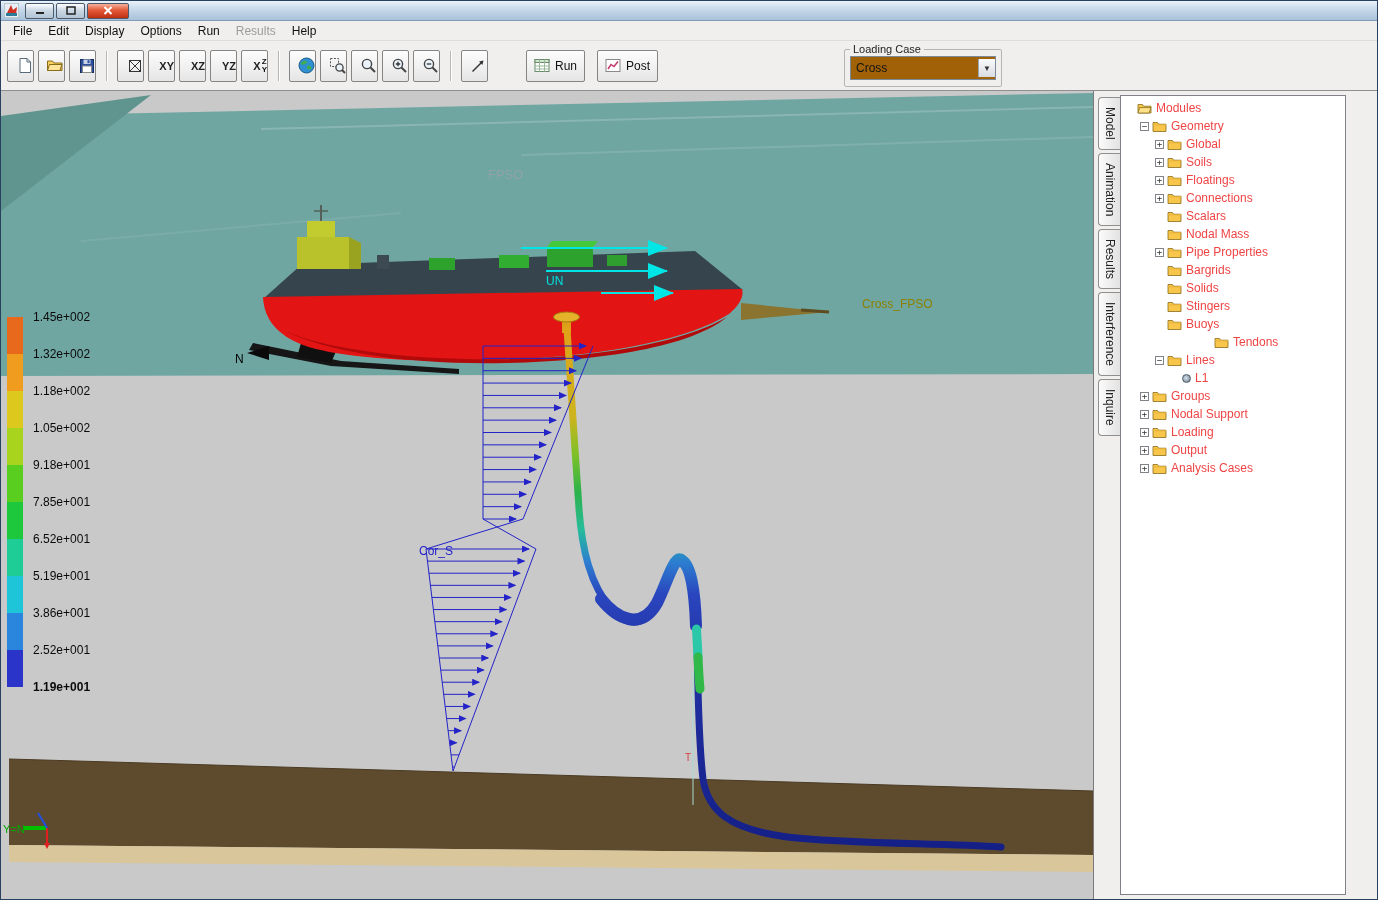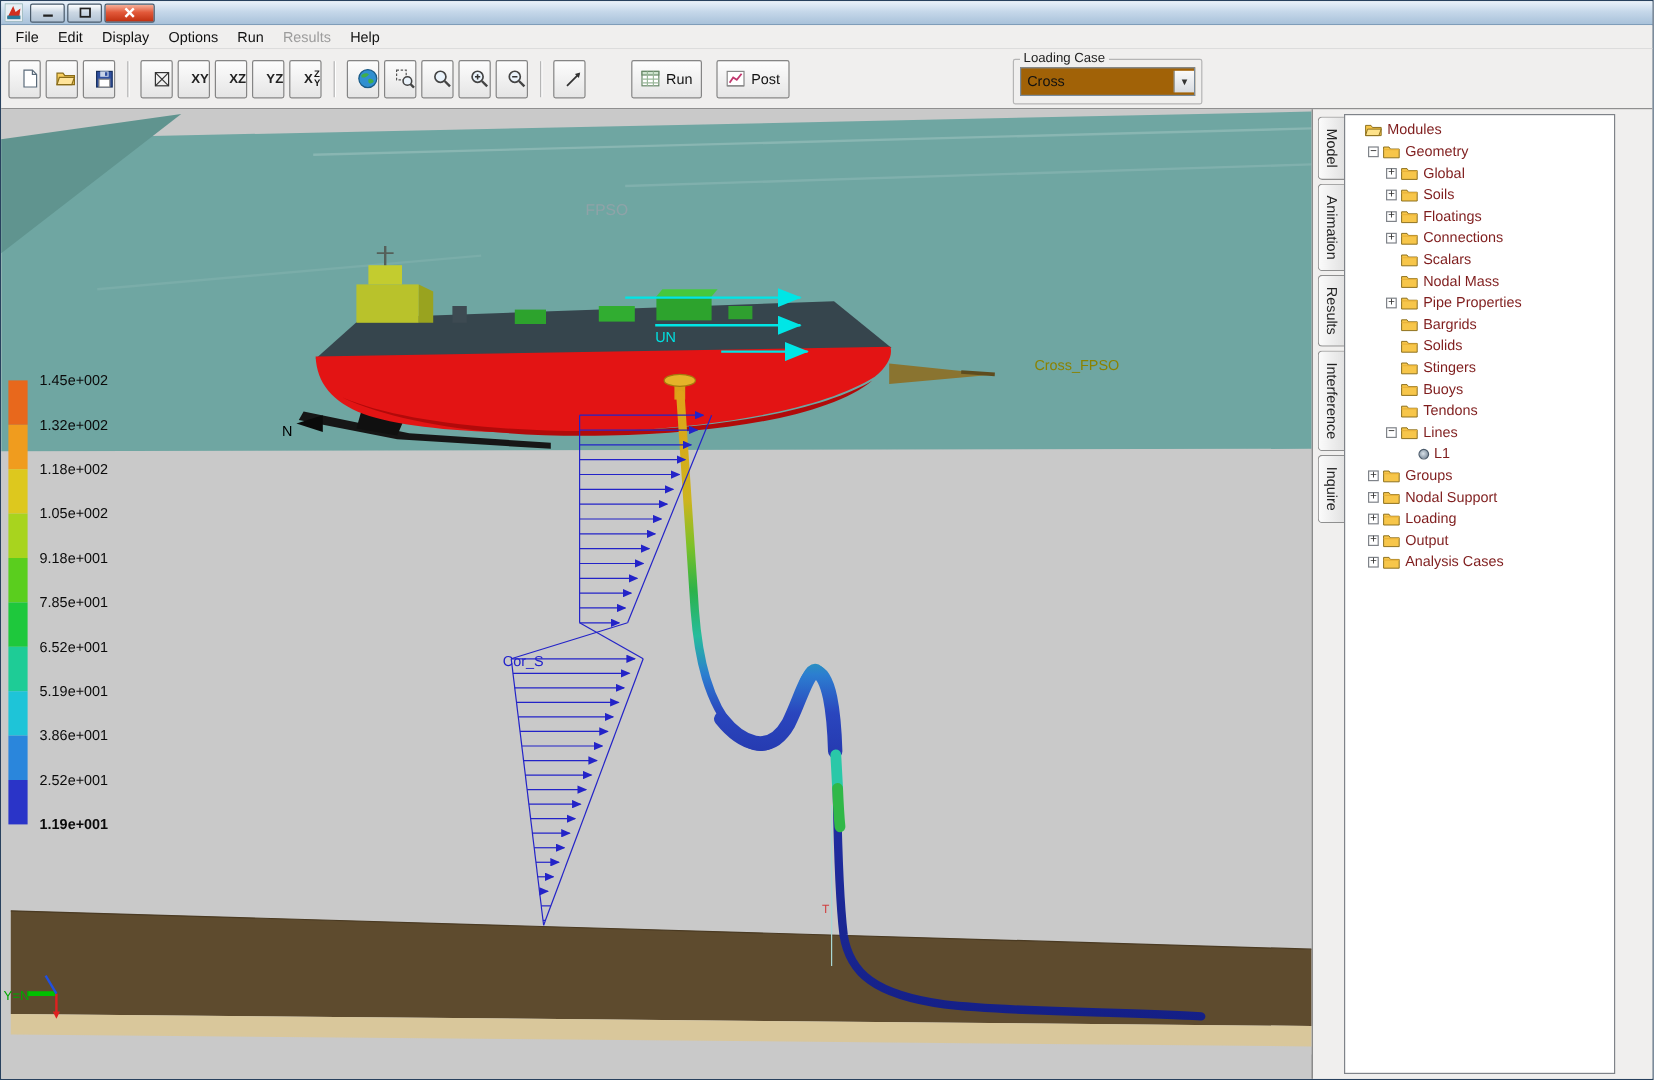--- a/index.html
+++ b/index.html
@@ -41,21 +41,21 @@
   .legend-label{position:absolute;left:26px;font-size:12px;color:#0a0a0a;white-space:nowrap}
   
   .rightpanel{flex:1;background:#f0efee;display:flex;min-width:0}
   .tabstrip{width:26px;flex:none;display:flex;flex-direction:column;align-items:flex-end;padding-top:6px}
   .vtab{writing-mode:vertical-rl;width:22px;padding:9px 3px;background:linear-gradient(to right,#fbfbfb,#e2e2e2);border:1px solid #8f8f8f;border-right:none;border-radius:4px 0 0 4px;margin-bottom:3px;font-size:12px;color:#222;text-align:center;cursor:default}
   .treebox{width:226px;flex:none;background:#fff;border:1px solid #7f8389;margin:4px 0 4px 0;padding:3px 1px;overflow:hidden}
   .tree-row{display:flex;align-items:center;height:18px;white-space:nowrap;cursor:default}
   .expander{width:9px;height:9px;border:1px solid #7f8389;background:#fff;font-family:"DejaVu Sans Mono",monospace;font-size:9px;line-height:7px;color:#333;display:inline-flex;align-items:center;justify-content:center;margin-right:3px;flex:none}
   .exp-spacer{width:12px;flex:none}
   .tree-icon{display:inline-flex;margin-right:4px;flex:none}
-  .tree-label{font-size:12px;color:#7f1d1d}
+  .tree-label{font-size:12px;color:#ef4444}
   .node-bullet{width:9px;height:9px;border-radius:50%;background:radial-gradient(circle at 3px 3px,#d8e2ea,#68788a);border:1px solid #4a5a6a;display:block}
   
   .statusbar{height:22px;border-top:1px solid #9a9a9a;background:#f0efee;display:flex;align-items:center;padding:0 8px;flex:none}
 </style>
 </head>
 <body>
 
 <div class="window">
 
   <div class="titlebar">
@@ -504,21 +504,21 @@
           <div class="tree-row" style="padding-left: 33px;">
             <span class="exp-spacer"></span>
             <span class="tree-icon">
               <svg width="15" height="13" viewBox="0 0 15 13">
                 <path d="M1 2.5 h4.5 l1.2 1.7 H14 V11.5 H1 Z" fill="#f7c64a" stroke="#8a6d1a" stroke-width="0.8"></path>
                 <path d="M1 4.8 H14" stroke="#e9b23a" stroke-width="1"></path>
               </svg>
             </span>
             <span class="tree-label">Buoys</span>
           </div>
-          <div class="tree-row" style="padding-left: 33px;">
+          <div class="tree-row" style="padding-left: 33px; margin-left: 47px;">
             <span class="exp-spacer"></span>
             <span class="tree-icon">
               <svg width="15" height="13" viewBox="0 0 15 13">
                 <path d="M1 2.5 h4.5 l1.2 1.7 H14 V11.5 H1 Z" fill="#f7c64a" stroke="#8a6d1a" stroke-width="0.8"></path>
                 <path d="M1 4.8 H14" stroke="#e9b23a" stroke-width="1"></path>
               </svg>
             </span>
             <span class="tree-label">Tendons</span>
           </div>
           <div class="tree-row" style="padding-left: 33px;">

